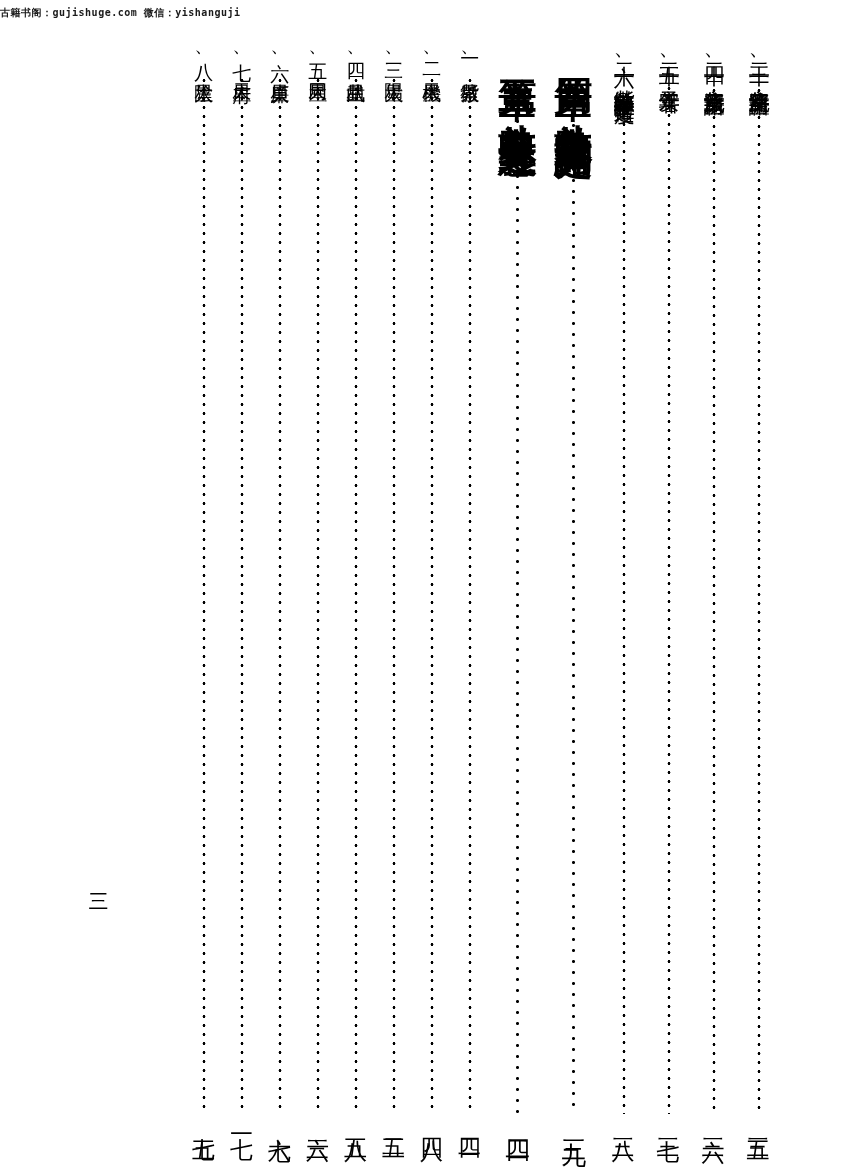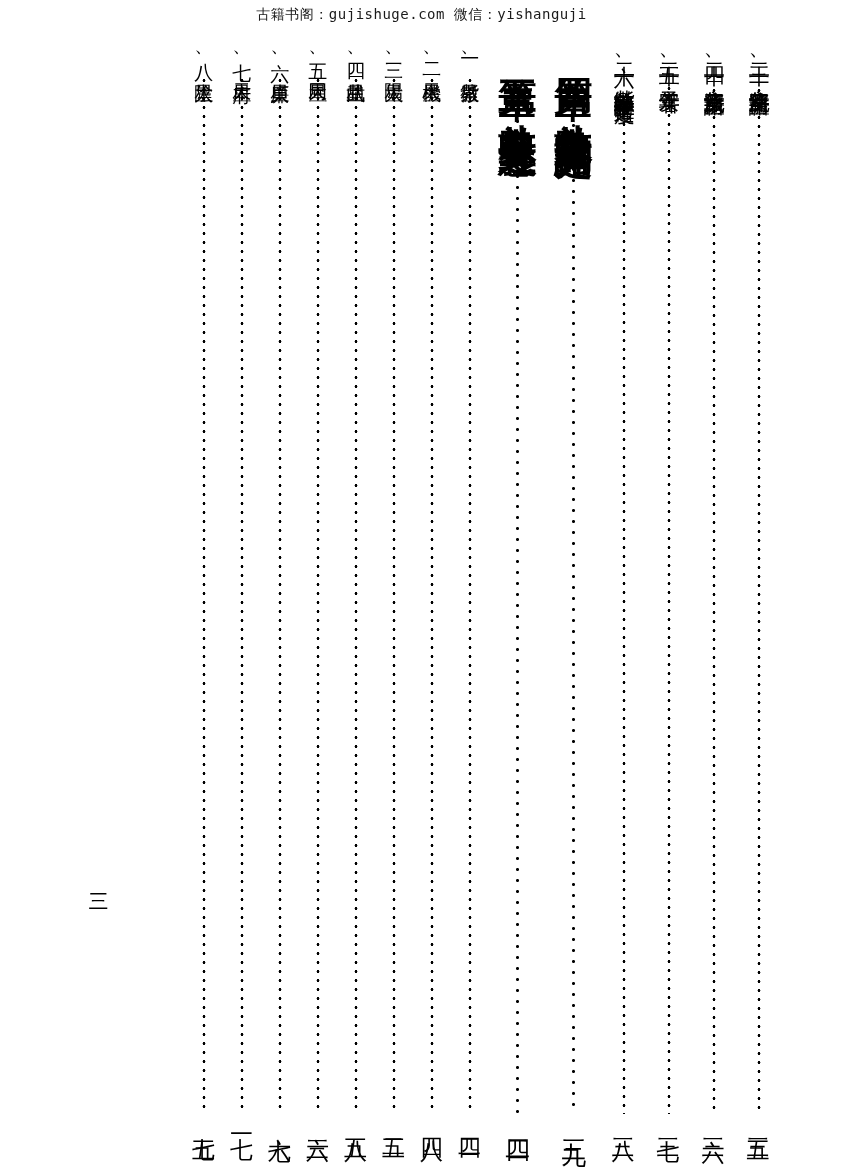--- a/index.html
+++ b/index.html
@@ -15,26 +15,27 @@
     color: #000000;
     overflow: hidden;
   }
 
   
   .watermark {
     position: absolute;
     top: 6px;
     left: 0;
     width: 100%;
-    text-align: center;
+    text-align: left;
     font-family: "DejaVu Sans Mono", "Liberation Mono", monospace;
-    font-size: 14px;
+    font-size: 10px;
     letter-spacing: 0.5px;
     color: #1a1a1a;
     white-space: nowrap;
+    font-weight: bold;
   }
 
   
   .page {
     position: absolute;
     top: 48px;
     left: 0;
     width: 843px;
     height: 1100px;
   }

